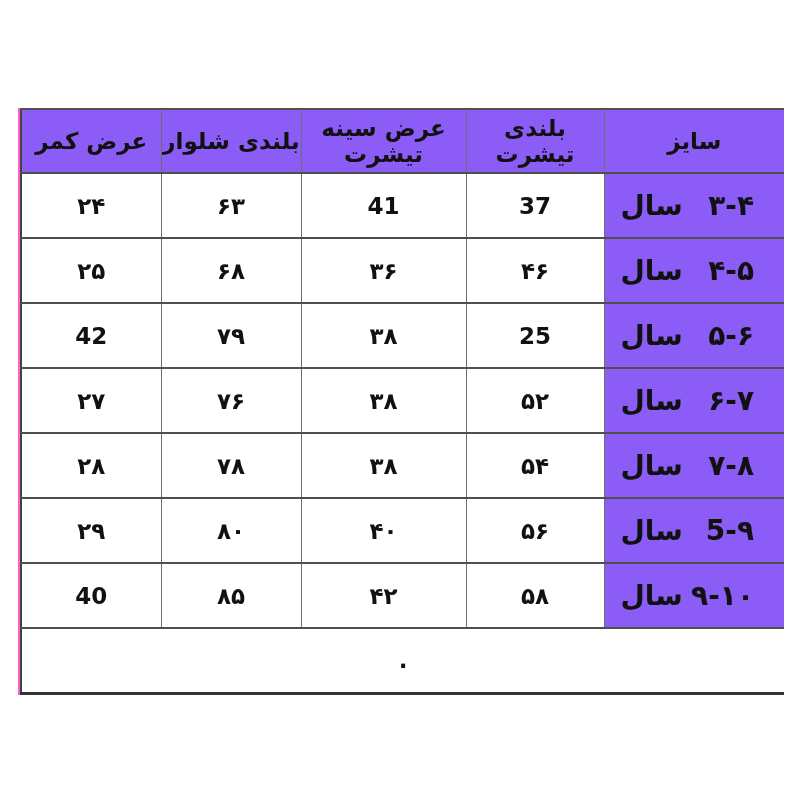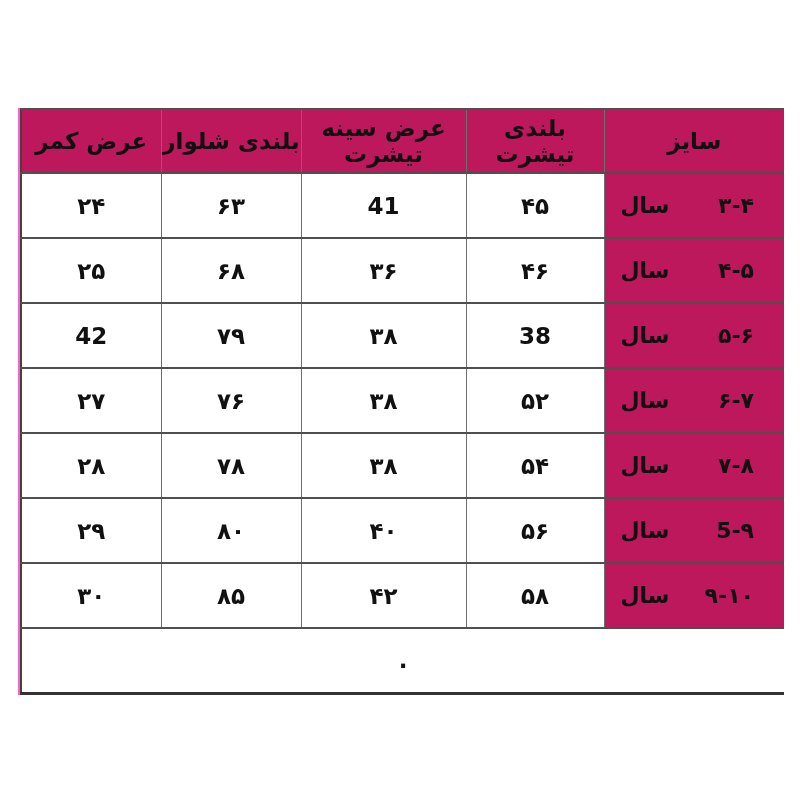--- a/index.html
+++ b/index.html
@@ -43,28 +43,28 @@
     text-align: center;
     vertical-align: middle;
     font-weight: 700;
     color: #111111;
     font-size: 23px;
     padding: 0;
     overflow: hidden;
   }
   .size-table thead tr { height: 64px; }
   .size-table tbody tr { height: 65px; }
-  .pink { background: #be185d; }
+  .pink { background: #8b5cf6; }
   .size-cell {
     display: flex;
     direction: ltr;
     justify-content: space-between;
     align-items: center;
     padding: 0 30px 0 16px;
-    font-size: 22px;
+    font-size: 28px;
   }
   .size-cell .range { direction: ltr; unicode-bidi: isolate; }
   .footer-cell {
     font-size: 24px;
     background: #ffffff;
   }
 </style>
 </head>
 <body>
 
@@ -87,21 +87,21 @@
       </tr>
     </thead>
     <tbody>
       <tr>
         <td class="pink">
           <div class="size-cell">
             <span>سال</span>
             <span class="range">۳-۴</span>
           </div>
         </td>
-        <td>۴۵</td>
+        <td>37</td>
         <td>41</td>
         <td>۶۳</td>
         <td>۲۴</td>
       </tr>
       <tr>
         <td class="pink">
           <div class="size-cell">
             <span>سال</span>
             <span class="range">۴-۵</span>
           </div>
@@ -111,21 +111,21 @@
         <td>۶۸</td>
         <td>۲۵</td>
       </tr>
       <tr>
         <td class="pink">
           <div class="size-cell">
             <span>سال</span>
             <span class="range">۵-۶</span>
           </div>
         </td>
-        <td>38</td>
+        <td>25</td>
         <td>۳۸</td>
         <td>۷۹</td>
         <td>42</td>
       </tr>
       <tr>
         <td class="pink">
           <div class="size-cell">
             <span>سال</span>
             <span class="range">۶-۷</span>
           </div>
@@ -162,20 +162,20 @@
       <tr>
         <td class="pink">
           <div class="size-cell">
             <span>سال</span>
             <span class="range">۹-۱۰</span>
           </div>
         </td>
         <td>۵۸</td>
         <td>۴۲</td>
         <td>۸۵</td>
-        <td>۳۰</td>
+        <td>40</td>
       </tr>
       <tr>
         <td class="footer-cell" colspan="5">.</td>
       </tr>
     </tbody>
   </table>
 </div>
 
 </body></html>

